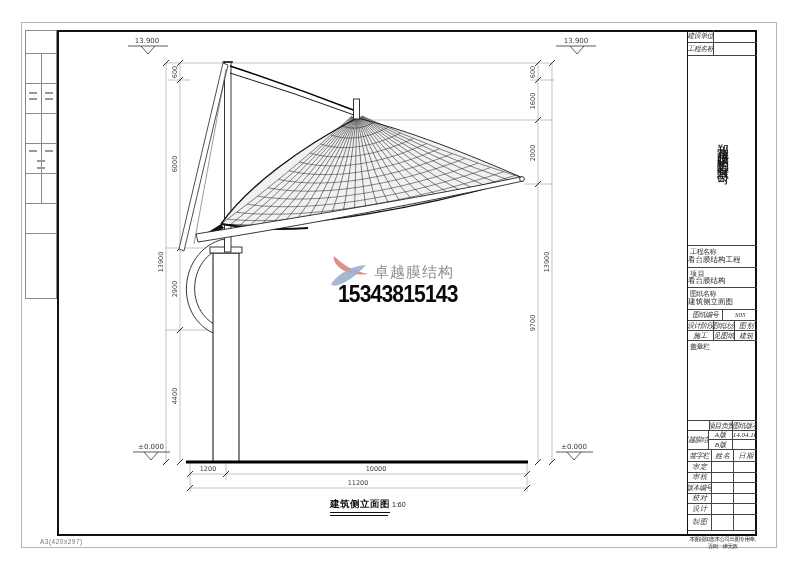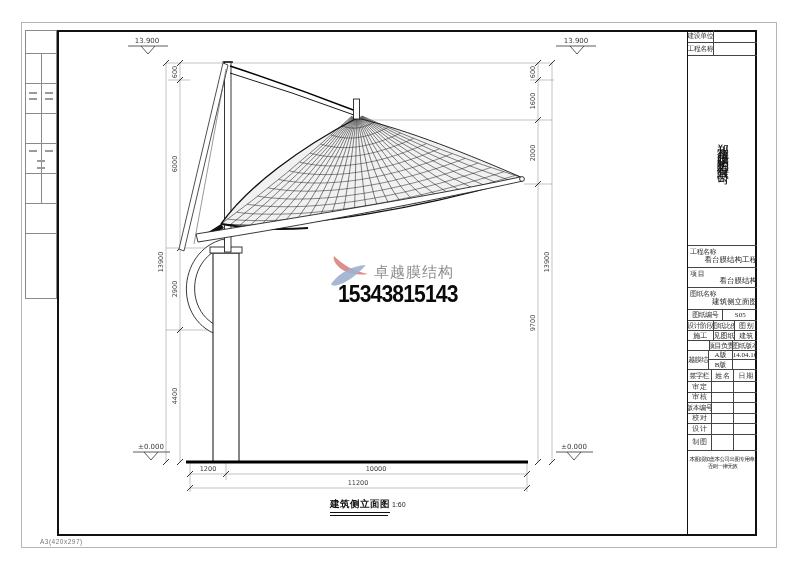--- a/index.html
+++ b/index.html
@@ -14,27 +14,27 @@
   .strip { position:absolute; left:25px; top:30px; width:32px; }
   .strip .cell { border-left:1px solid #8a8a8a; border-right:1px solid #8a8a8a; border-bottom:1px solid #8a8a8a; position:relative; }
   .strip .cell:first-child { border-top:1px solid #8a8a8a; }
   .strip .half { position:absolute; top:0; bottom:0; width:50%; }
   .strip .half.r { right:0; border-left:1px solid #8a8a8a; }
   .mk { position:absolute; width:8px; height:2px; background:#9a9a9a; }
 
   
   .tb { position:absolute; left:687px; top:30px; width:70px; height:506px; border-left:1.5px solid #111; font-family:"Liberation Serif", serif; color:#222; }
   .tb .row { display:flex; border-bottom:1px solid #444; width:100%; }
-  .tb .c { border-right:1px solid #444; overflow:hidden; white-space:nowrap; display:flex; align-items:center; justify-content:center; }
+  .tb .c { border-right:1px solid #444; overflow:hidden; white-space:nowrap; display:flex; align-items:center; justify-content:center;font-style:italic; }
   .tb .c:last-child { border-right:none; }
   .lab { font-size:7px; letter-spacing:-0.5px; color:#333; }
   .val { font-size:7px; }
   .cellblock { position:relative; border-bottom:1px solid #444; }
   .cellblock .corner { position:absolute; left:2px; top:1px; font-size:7px; letter-spacing:-0.5px; color:#333; }
-  .cellblock .center { position:absolute; left:0; right:0; top:9px; text-align:right; font-size:7.5px; }
+  .cellblock .center { position:absolute; left:0; right:0; top:9px; text-align:left; font-size:7.5px; }
   .company { height:190px; border-bottom:1px solid #444; display:flex; align-items:center; justify-content:center; }
   .company div { writing-mode:vertical-rl; text-orientation:upright; font-size:12px; letter-spacing:2.5px; color:#111; font-family:"Liberation Serif", serif; }
   .note { font-size:5.5px; letter-spacing:-0.5px; text-align:center; padding-top:5px; color:#222; }
 
   
   .wm { position:absolute; left:330px; top:252px; width:220px; }
   .wm-brand { position:absolute; left:44px; top:11px; font-size:15px; letter-spacing:1px; color:#8d8d8d; font-family:"Liberation Serif", serif; }
   .wm-phone { position:absolute; left:8px; top:28px; font-size:24px; font-weight:700; color:#0a0a0a; letter-spacing:-1px; transform:scaleX(.88); transform-origin:left; font-family:"Liberation Sans", sans-serif; }
 
   
@@ -292,20 +292,23 @@
     <div class="row" style="height:10px">
       <div class="c lab" style="width:26px">设计阶段</div>
       <div class="c lab" style="width:22px">图纸比例</div>
       <div class="c lab" style="width:22px">图 别</div>
     </div>
     <div class="row" style="height:10px">
       <div class="c val" style="width:26px">施工</div>
       <div class="c val" style="width:22px">见图纸</div>
       <div class="c val" style="width:22px">建筑</div>
     </div>
+    <div class="cellblock" style="height:80px">
+      <span class="corner">盖章栏</span>
+    </div>
     <div class="row" style="height:10px">
       <div class="c" style="width:22px"></div>
       <div class="c lab" style="width:24px">项目负责</div>
       <div class="c lab" style="width:24px">图纸版本</div>
     </div>
     <div style="display:flex;border-bottom:1px solid #444">
       <div class="c lab" style="width:22px;border-right:1px solid #444;display:flex;align-items:center;justify-content:center">卓越膜结构</div>
       <div style="width:48px">
         <div class="row" style="height:9px;border-bottom:1px solid #444">
           <div class="c val" style="width:24px">A版</div>

